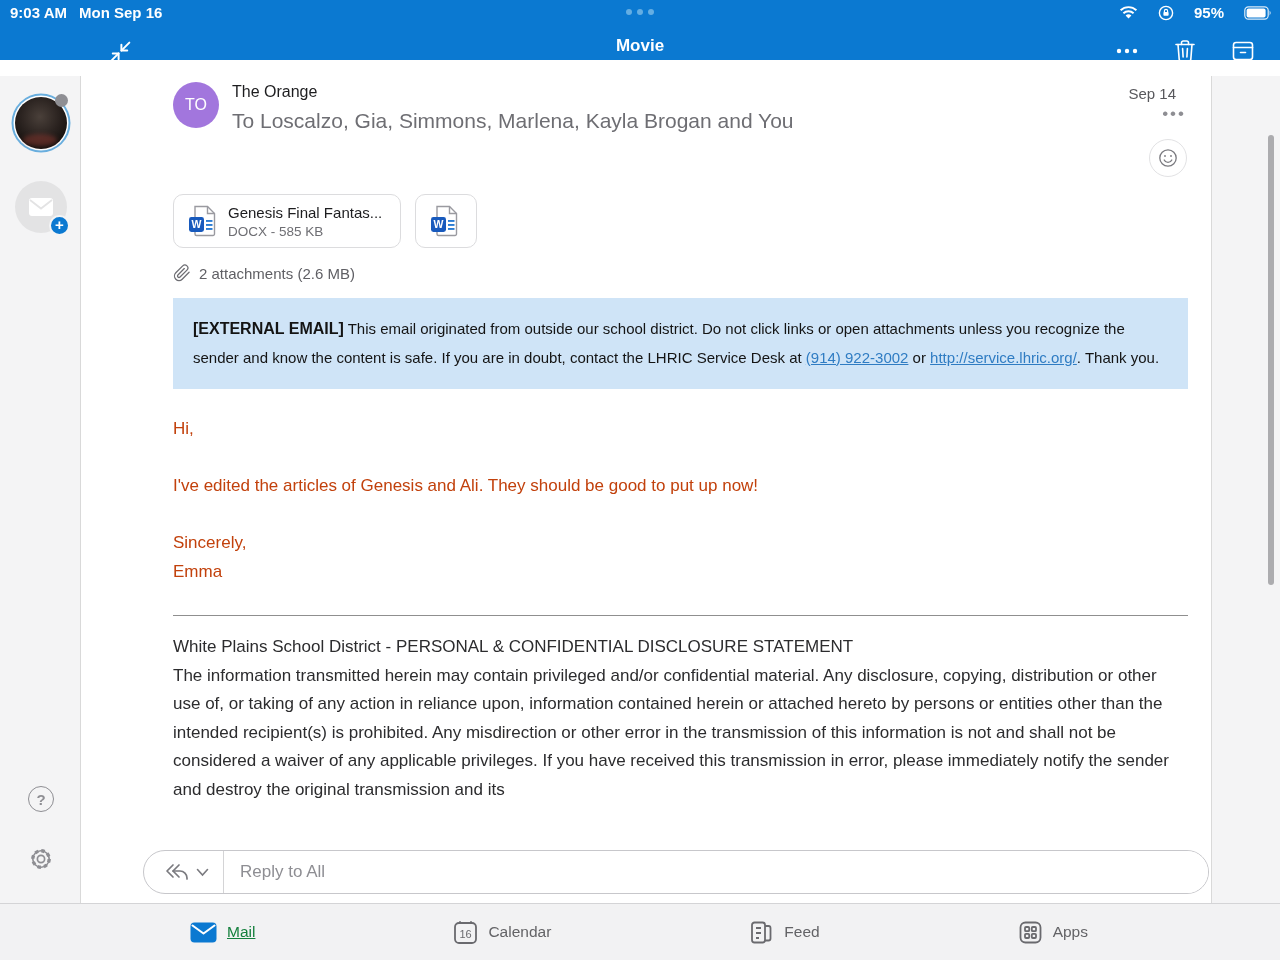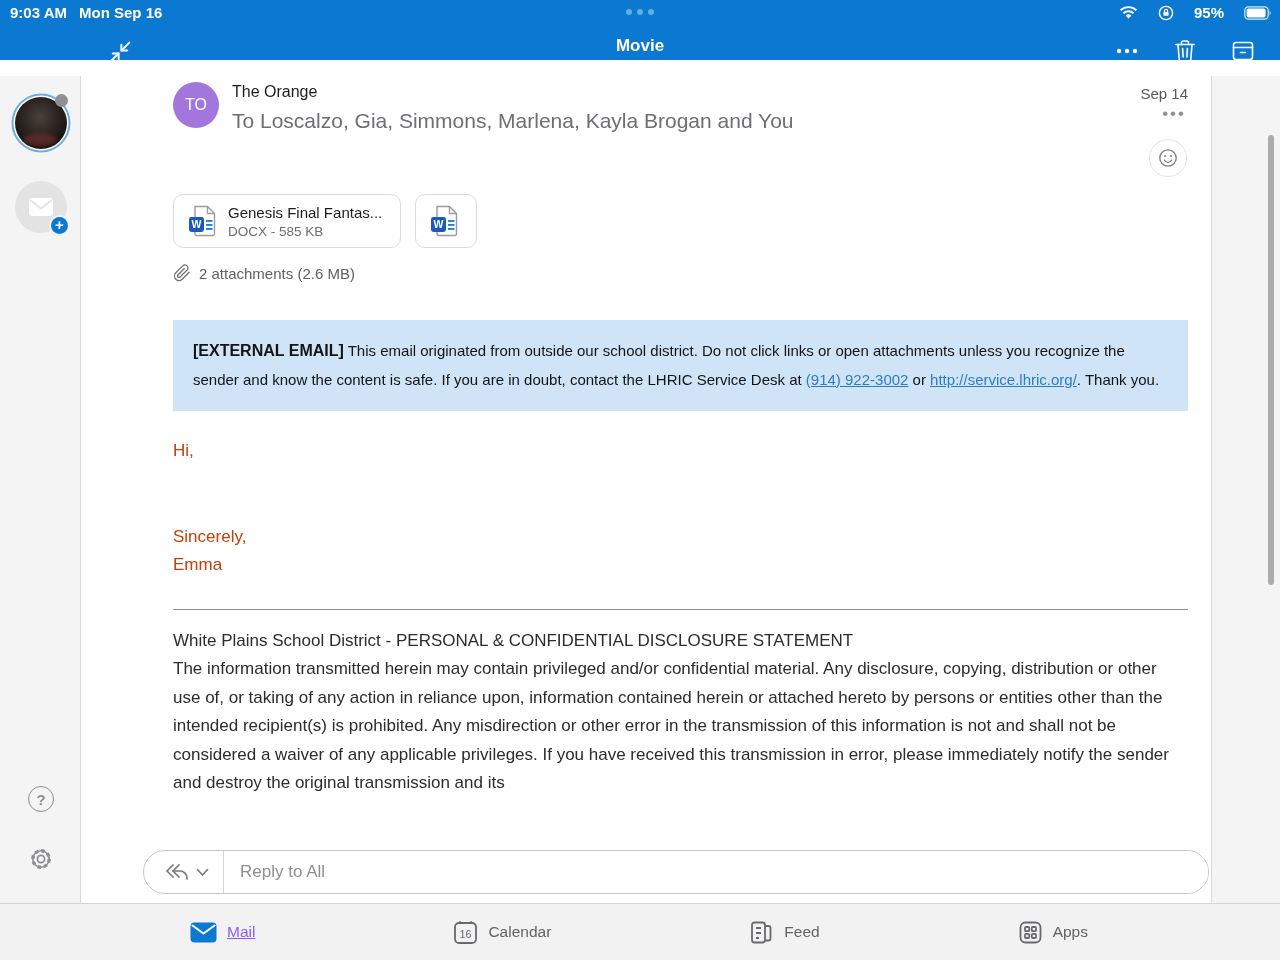--- a/index.html
+++ b/index.html
@@ -46,34 +46,34 @@
 
   
   .content { position:absolute; left:81px; right:69px; top:0; bottom:0; background:#fff; overflow:hidden;
     padding:0 23px 0 92px; }
 
   .email-header { position:relative; margin-top:4px; height:98px; }
   .sender-avatar { position:absolute; left:0; top:2px; width:46px; height:46px; border-radius:50%; background:#a276dd;
     color:#fff; font-size:16px; display:flex; align-items:center; justify-content:center; }
   .sender-name { position:absolute; left:59px; top:3px; font-size:16px; color:#1d1d1f; }
   .recipients { position:absolute; left:59px; top:29px; font-size:21px; color:#6e6e73; }
-  .msg-date { position:absolute; right:0; top:5px; font-size:15px; color:#58585c; }
+  .msg-date { position:absolute; right:12px; top:5px; font-size:15px; color:#58585c; }
   .msg-more { position:absolute; right:2px; top:24px; font-size:17px; letter-spacing:2px; color:#8e8e93; cursor:pointer; }
   .react-btn { position:absolute; right:1px; top:59px; width:38px; height:38px; border:1px solid #e2e2e4; border-radius:50%;
     display:flex; align-items:center; justify-content:center; cursor:pointer; background:#fff; }
 
   .attachments { display:flex; gap:14px; margin-top:16px; }
   .att-card { display:flex; align-items:center; gap:12px; height:54px; border:1px solid #dcdcde; border-radius:10px;
     padding:0 18px 0 14px; background:#fff; cursor:pointer; }
   .att-name { font-size:15px; color:#1d1d1f; }
   .att-meta { font-size:13.5px; color:#6e6e73; margin-top:3px; }
 
   .att-summary { display:flex; align-items:center; gap:8px; margin-top:16px; font-size:15px; color:#5f5f64; }
 
-  .ext-banner { margin-top:38px; background:#cfe4f7; padding:17px 20px; font-size:15px; line-height:28.5px; color:#141414; }
+  .ext-banner { margin-top:16px; background:#cfe4f7; padding:17px 20px; font-size:15px; line-height:28.5px; color:#141414; }
   .ext-banner b { font-size:16px; }
   .ext-banner a { color:#2f7cc3; text-decoration:underline; cursor:pointer; }
 
   .body-text { margin-top:26px; font-size:17px; line-height:28.5px; color:#c2410c; }
   .blank-line { height:28.5px; }
 
   .divider { margin-top:29px; border-top:1px solid #8f8f8f; }
 
   .disclosure { margin-top:17px; font-size:17px; line-height:28.6px; color:#2c2c2e; }
 
@@ -83,21 +83,21 @@
     background:#fff; display:flex; align-items:stretch; overflow:hidden; }
   .reply-mode-btn { display:flex; align-items:center; gap:6px; padding:0 14px 0 20px; cursor:pointer; }
   .pill-divider { width:1px; background:#d4d4d6; }
   .reply-input { flex:1; border:none; outline:none; font-size:17px; padding:0 16px; font-family:"Liberation Sans",sans-serif; color:#1d1d1f; }
   .reply-input::placeholder { color:#8e8e93; }
 
   
   .tabbar { position:absolute; bottom:0; left:0; right:0; height:57px; background:#f2f2f3; border-top:1px solid #d4d4d6;
     display:flex; align-items:center; justify-content:space-between; padding:0 192px 0 190px; }
   .tab { display:flex; align-items:center; gap:10px; font-size:15.5px; color:#636366; cursor:pointer; }
-  .tab.active { color:#8b5cf6;text-decoration:underline; }
+  .tab.active { color:#15803d;text-decoration:underline; }
 
   svg { display:block; }
 </style>
 </head>
 <body>
 
 <div class="app">
 
   <div class="header">
     <div class="status-row">
@@ -251,20 +251,21 @@
         <span>2 attachments (2.6 MB)</span>
       </div>
 
       <div class="ext-banner">
         <b>[EXTERNAL EMAIL]</b><span> This email originated from outside our school district. Do not click links or open attachments unless you recognize the sender and know the content is safe. If you are in doubt, contact the LHRIC Service Desk at </span><a>(914) 922-3002</a><span> or </span><a>http://service.lhric.org/</a><span>. Thank you.</span>
       </div>
 
       <div class="body-text">
         <div>Hi,</div>
         <div class="blank-line"></div>
+        <div>I've edited the articles of Genesis and Ali. They should be good to put up now!</div>
         <div class="blank-line"></div>
         <div>Sincerely,</div>
         <div>Emma</div>
       </div>
 
       <div class="divider"></div>
 
       <div class="disclosure">
         <div>White Plains School District - PERSONAL &amp; CONFIDENTIAL DISCLOSURE STATEMENT</div>
         <div>The information transmitted herein may contain privileged and/or confidential material. Any disclosure, copying, distribution or other use of, or taking of any action in reliance upon, information contained herein or attached hereto by persons or entities other than the intended recipient(s) is prohibited. Any misdirection or other error in the transmission of this information is not and shall not be considered a waiver of any applicable privileges. If you have received this transmission in error, please immediately notify the sender and destroy the original transmission and its</div>

